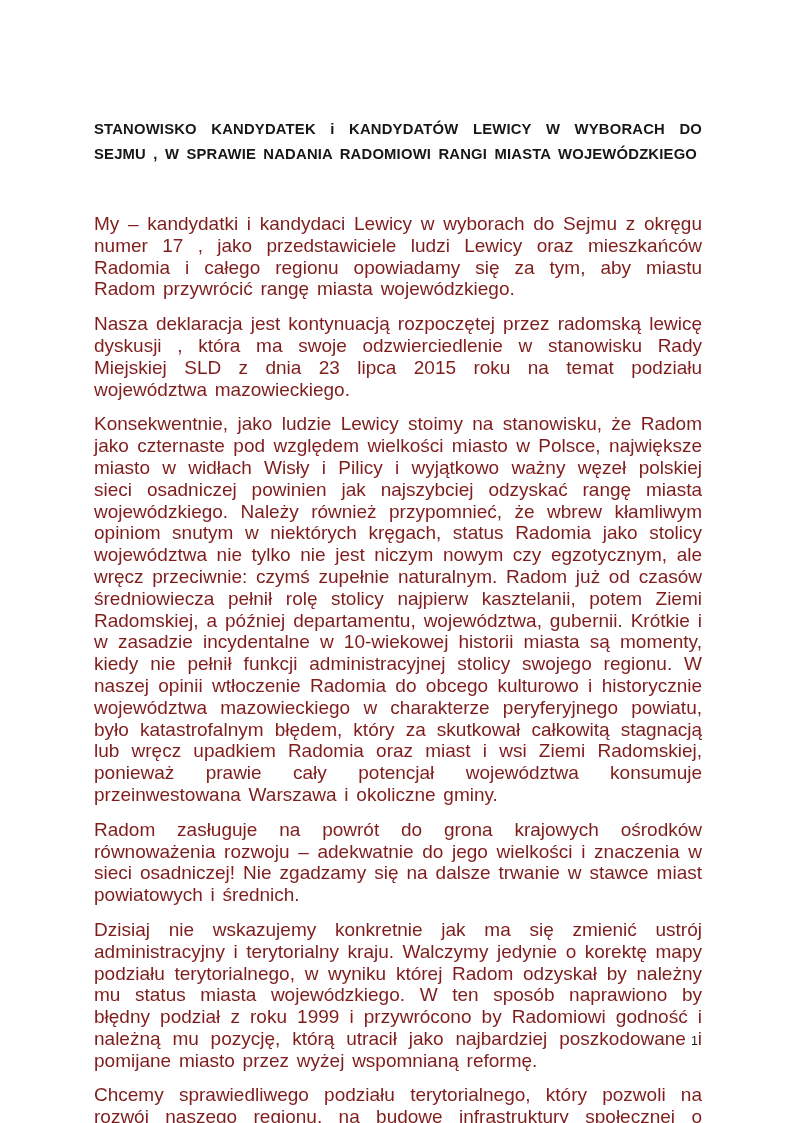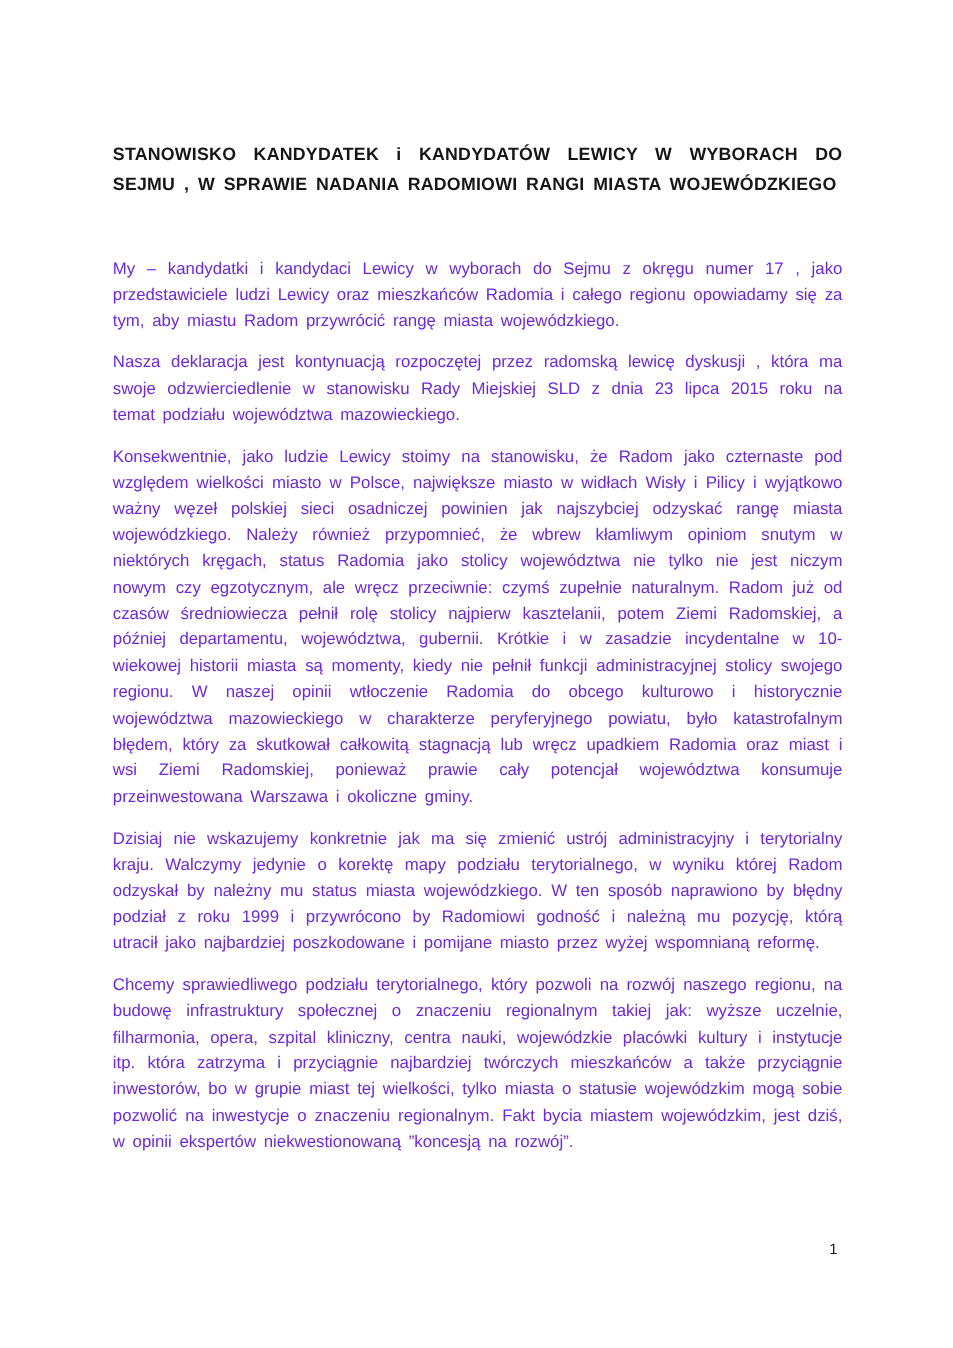--- a/index.html
+++ b/index.html
@@ -22,25 +22,25 @@
     font-size: 14.8px;
     font-weight: 700;
     line-height: 25px;
     text-align: justify;
     letter-spacing: 0.2px;
     word-spacing: 3px;
     color: #161616;
     margin-bottom: 46px;
   }
   .doc-paragraph {
-    font-size: 14px;
+    font-size: 19px;
     line-height: 21.8px;
     text-align: justify;
     word-spacing: 2.5px;
-    color: #6d28d9;
+    color: #7f1d1d;
     margin-bottom: 13px;
   }
   .page-number {
     position: absolute;
     top: 1034px;
     right: 96px;
     font-size: 12.5px;
     color: #1d1d1d;
   }
 </style>
@@ -49,20 +49,21 @@
 
 <div class="page">
   <h1 class="doc-title">STANOWISKO KANDYDATEK i KANDYDATÓW LEWICY W WYBORACH DO SEJMU , W SPRAWIE NADANIA RADOMIOWI RANGI MIASTA WOJEWÓDZKIEGO</h1>
 
   <p class="doc-paragraph">My – kandydatki i kandydaci Lewicy w wyborach do Sejmu z okręgu numer 17 , jako przedstawiciele ludzi Lewicy oraz mieszkańców Radomia i całego regionu opowiadamy się za tym, aby miastu Radom przywrócić rangę miasta wojewódzkiego.</p>
 
   <p class="doc-paragraph">Nasza deklaracja jest kontynuacją rozpoczętej przez radomską lewicę dyskusji , która ma swoje odzwierciedlenie w stanowisku Rady Miejskiej SLD z dnia 23 lipca 2015 roku na temat podziału województwa mazowieckiego.</p>
 
   <p class="doc-paragraph">Konsekwentnie, jako ludzie Lewicy stoimy na stanowisku, że Radom jako czternaste pod względem wielkości miasto w Polsce, największe miasto w widłach Wisły i Pilicy i wyjątkowo ważny węzeł polskiej sieci osadniczej powinien jak najszybciej odzyskać rangę miasta wojewódzkiego. Należy również przypomnieć, że wbrew kłamliwym opiniom snutym w niektórych kręgach, status Radomia jako stolicy województwa nie tylko nie jest niczym nowym czy egzotycznym, ale wręcz przeciwnie: czymś zupełnie naturalnym. Radom już od czasów średniowiecza pełnił rolę stolicy najpierw kasztelanii, potem Ziemi Radomskiej, a później departamentu, województwa, gubernii. Krótkie i w zasadzie incydentalne w 10-wiekowej historii miasta są momenty, kiedy nie pełnił funkcji administracyjnej stolicy swojego regionu. W naszej opinii wtłoczenie Radomia do obcego kulturowo i historycznie województwa mazowieckiego w charakterze peryferyjnego powiatu, było katastrofalnym błędem, który za skutkował całkowitą stagnacją lub wręcz upadkiem Radomia oraz miast i wsi Ziemi Radomskiej, ponieważ prawie cały potencjał województwa konsumuje przeinwestowana Warszawa i okoliczne gminy.</p>
 
+  <p class="doc-paragraph">Radom zasługuje na powrót do grona krajowych ośrodków równoważenia rozwoju – adekwatnie do jego wielkości i znaczenia w sieci osadniczej! Nie zgadzamy się na dalsze trwanie w stawce miast powiatowych i średnich.</p>
 
   <p class="doc-paragraph">Dzisiaj nie wskazujemy konkretnie jak ma się zmienić ustrój administracyjny i terytorialny kraju. Walczymy jedynie o korektę mapy podziału terytorialnego, w wyniku której Radom odzyskał by należny mu status miasta wojewódzkiego. W ten sposób naprawiono by błędny podział z roku 1999 i przywrócono by Radomiowi godność i należną mu pozycję, którą utracił jako najbardziej poszkodowane i pomijane miasto przez wyżej wspomnianą reformę.</p>
 
 
   <p class="doc-paragraph">Chcemy sprawiedliwego podziału terytorialnego, który pozwoli na rozwój naszego regionu, na budowę infrastruktury społecznej o znaczeniu regionalnym takiej jak: wyższe uczelnie, filharmonia, opera, szpital kliniczny, centra nauki, wojewódzkie placówki kultury i instytucje itp. która zatrzyma i przyciągnie najbardziej twórczych mieszkańców a także przyciągnie inwestorów, bo w grupie miast tej wielkości, tylko miasta o statusie wojewódzkim mogą sobie pozwolić na inwestycje o znaczeniu regionalnym. Fakt bycia miastem wojewódzkim, jest dziś, w opinii ekspertów niekwestionowaną ”koncesją na rozwój”.</p>
 
   <div class="page-number">1</div>
 </div>
 
 </body></html>

